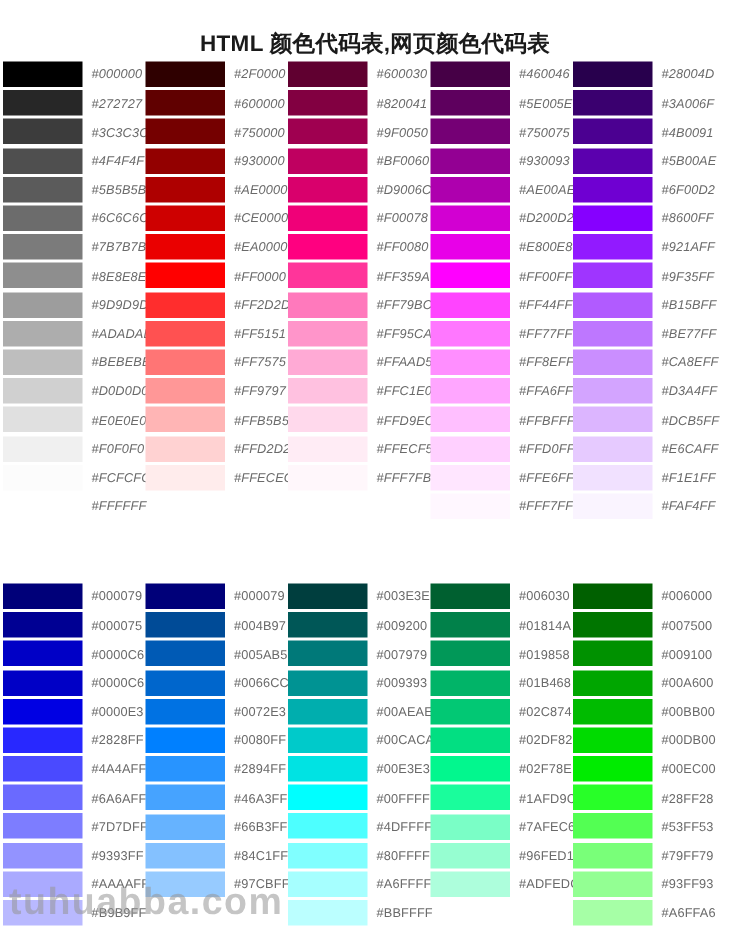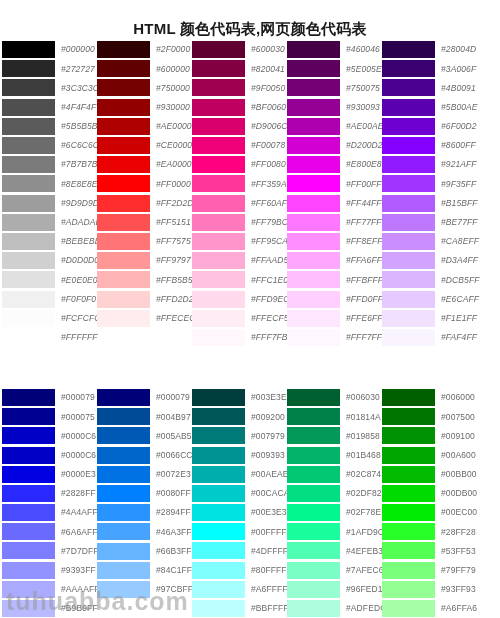--- a/index.html
+++ b/index.html
@@ -244,24 +244,20 @@
         </div>
         <div class="swatch-row">
           <span class="sw" style="background-color: rgb(255, 0, 128);"></span>
           <span class="code">#FF0080</span>
         </div>
         <div class="swatch-row">
           <span class="sw" style="background-color: rgb(255, 53, 154);"></span>
           <span class="code">#FF359A</span>
         </div>
         <div class="swatch-row">
-          <span class="sw" style="background-color: rgb(255, 96, 175);"></span>
-          <span class="code">#FF60AF</span>
-        </div>
-        <div class="swatch-row">
           <span class="sw" style="background-color: rgb(255, 121, 188);"></span>
           <span class="code">#FF79BC</span>
         </div>
         <div class="swatch-row">
           <span class="sw" style="background-color: rgb(255, 149, 202);"></span>
           <span class="code">#FF95CA</span>
         </div>
         <div class="swatch-row">
           <span class="sw" style="background-color: rgb(255, 170, 213);"></span>
           <span class="code">#FFAAD5</span>
@@ -589,24 +585,20 @@
           <span class="sw" style="background-color: rgb(2, 223, 130);"></span>
           <span class="code">#02DF82</span>
         </div>
         <div class="swatch-row">
           <span class="sw" style="background-color: rgb(2, 247, 142);"></span>
           <span class="code">#02F78E</span>
         </div>
         <div class="swatch-row">
           <span class="sw" style="background-color: rgb(26, 253, 156);"></span>
           <span class="code">#1AFD9C</span>
-        </div>
-        <div class="swatch-row">
-          <span class="sw" style="background-color: rgb(78, 254, 179);"></span>
-          <span class="code">#4EFEB3</span>
         </div>
         <div class="swatch-row">
           <span class="sw" style="background-color: rgb(122, 254, 198);"></span>
           <span class="code">#7AFEC6</span>
         </div>
         <div class="swatch-row">
           <span class="sw" style="background-color: rgb(150, 254, 209);"></span>
           <span class="code">#96FED1</span>
         </div>
         <div class="swatch-row">

